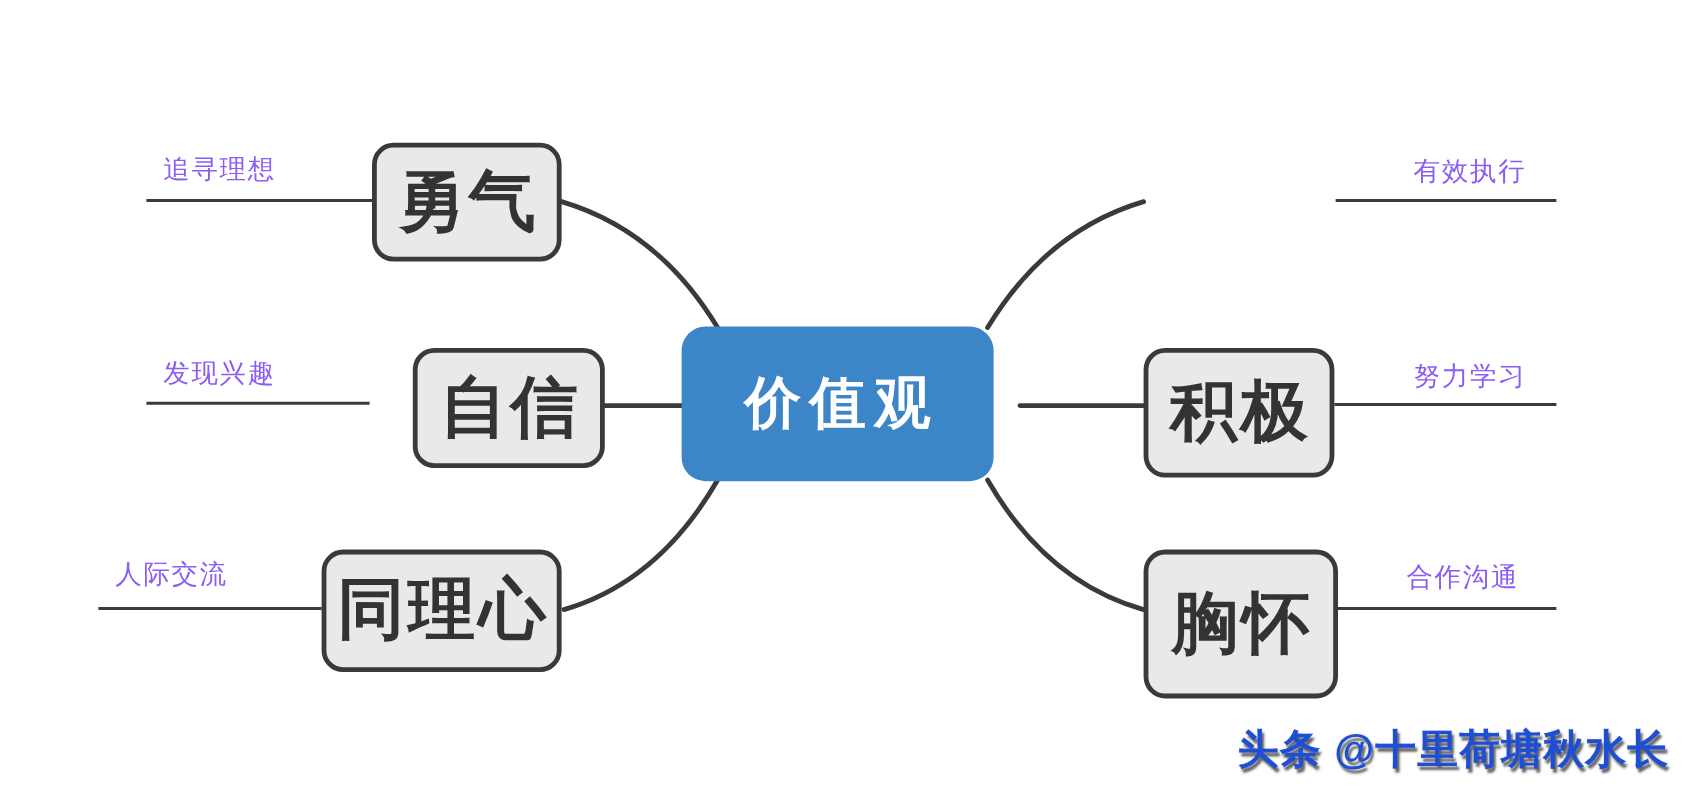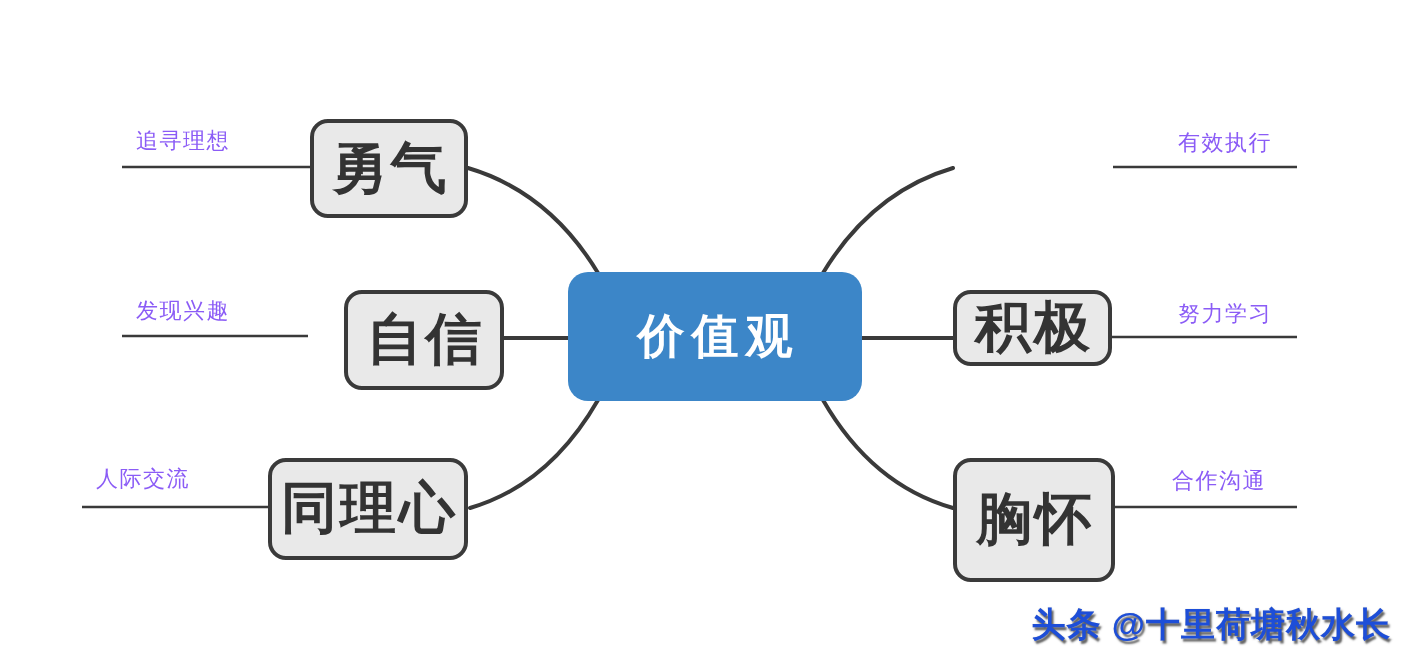--- a/index.html
+++ b/index.html
@@ -64,23 +64,23 @@
     letter-spacing: 1px;
     white-space: nowrap;
     text-shadow: 2px 3px 2px rgba(70,70,70,0.85), 0 0 1px rgba(130,130,130,0.5);
   }
 
   
   #node-courage        { left: 310px; top: 119px; width: 158px; height: 99px;  }
   #node-confidence     { left: 308px; top: 290px; width: 160px; height: 100px; margin-left: 36px; }
   #node-empathy        { left: 268px; top: 458px; width: 200px; height: 102px; }
   #node-introspection  { left: 953px; top: 118px; width: 160px; height: 100px; }
-  #node-positivity     { left: 953px; top: 290px; width: 159px; height: 76px; }
+  #node-positivity     { left: 953px; top: 290px; width: 159px; height: 108px; }
   #node-openmindedness { left: 953px; top: 458px; width: 162px; height: 124px; }
-  #node-center         { left: 568px; top: 272px; width: 294px; height: 129px; }
+  #node-center         { left: 568px; top: 272px; width: 260px; height: 129px; }
 
   
   #ann-pursue-ideals     { left: 136px;  top: 126px; }
   #ann-discover-interest { left: 136px;  top: 296px; }
   #ann-interpersonal     { left: 96px;   top: 464px; }
   #ann-effective-exec    { left: 1178px; top: 128px; }
   #ann-study-hard        { left: 1178px; top: 299px; }
   #ann-cooperate         { left: 1172px; top: 466px; }
 </style>
 </head>

